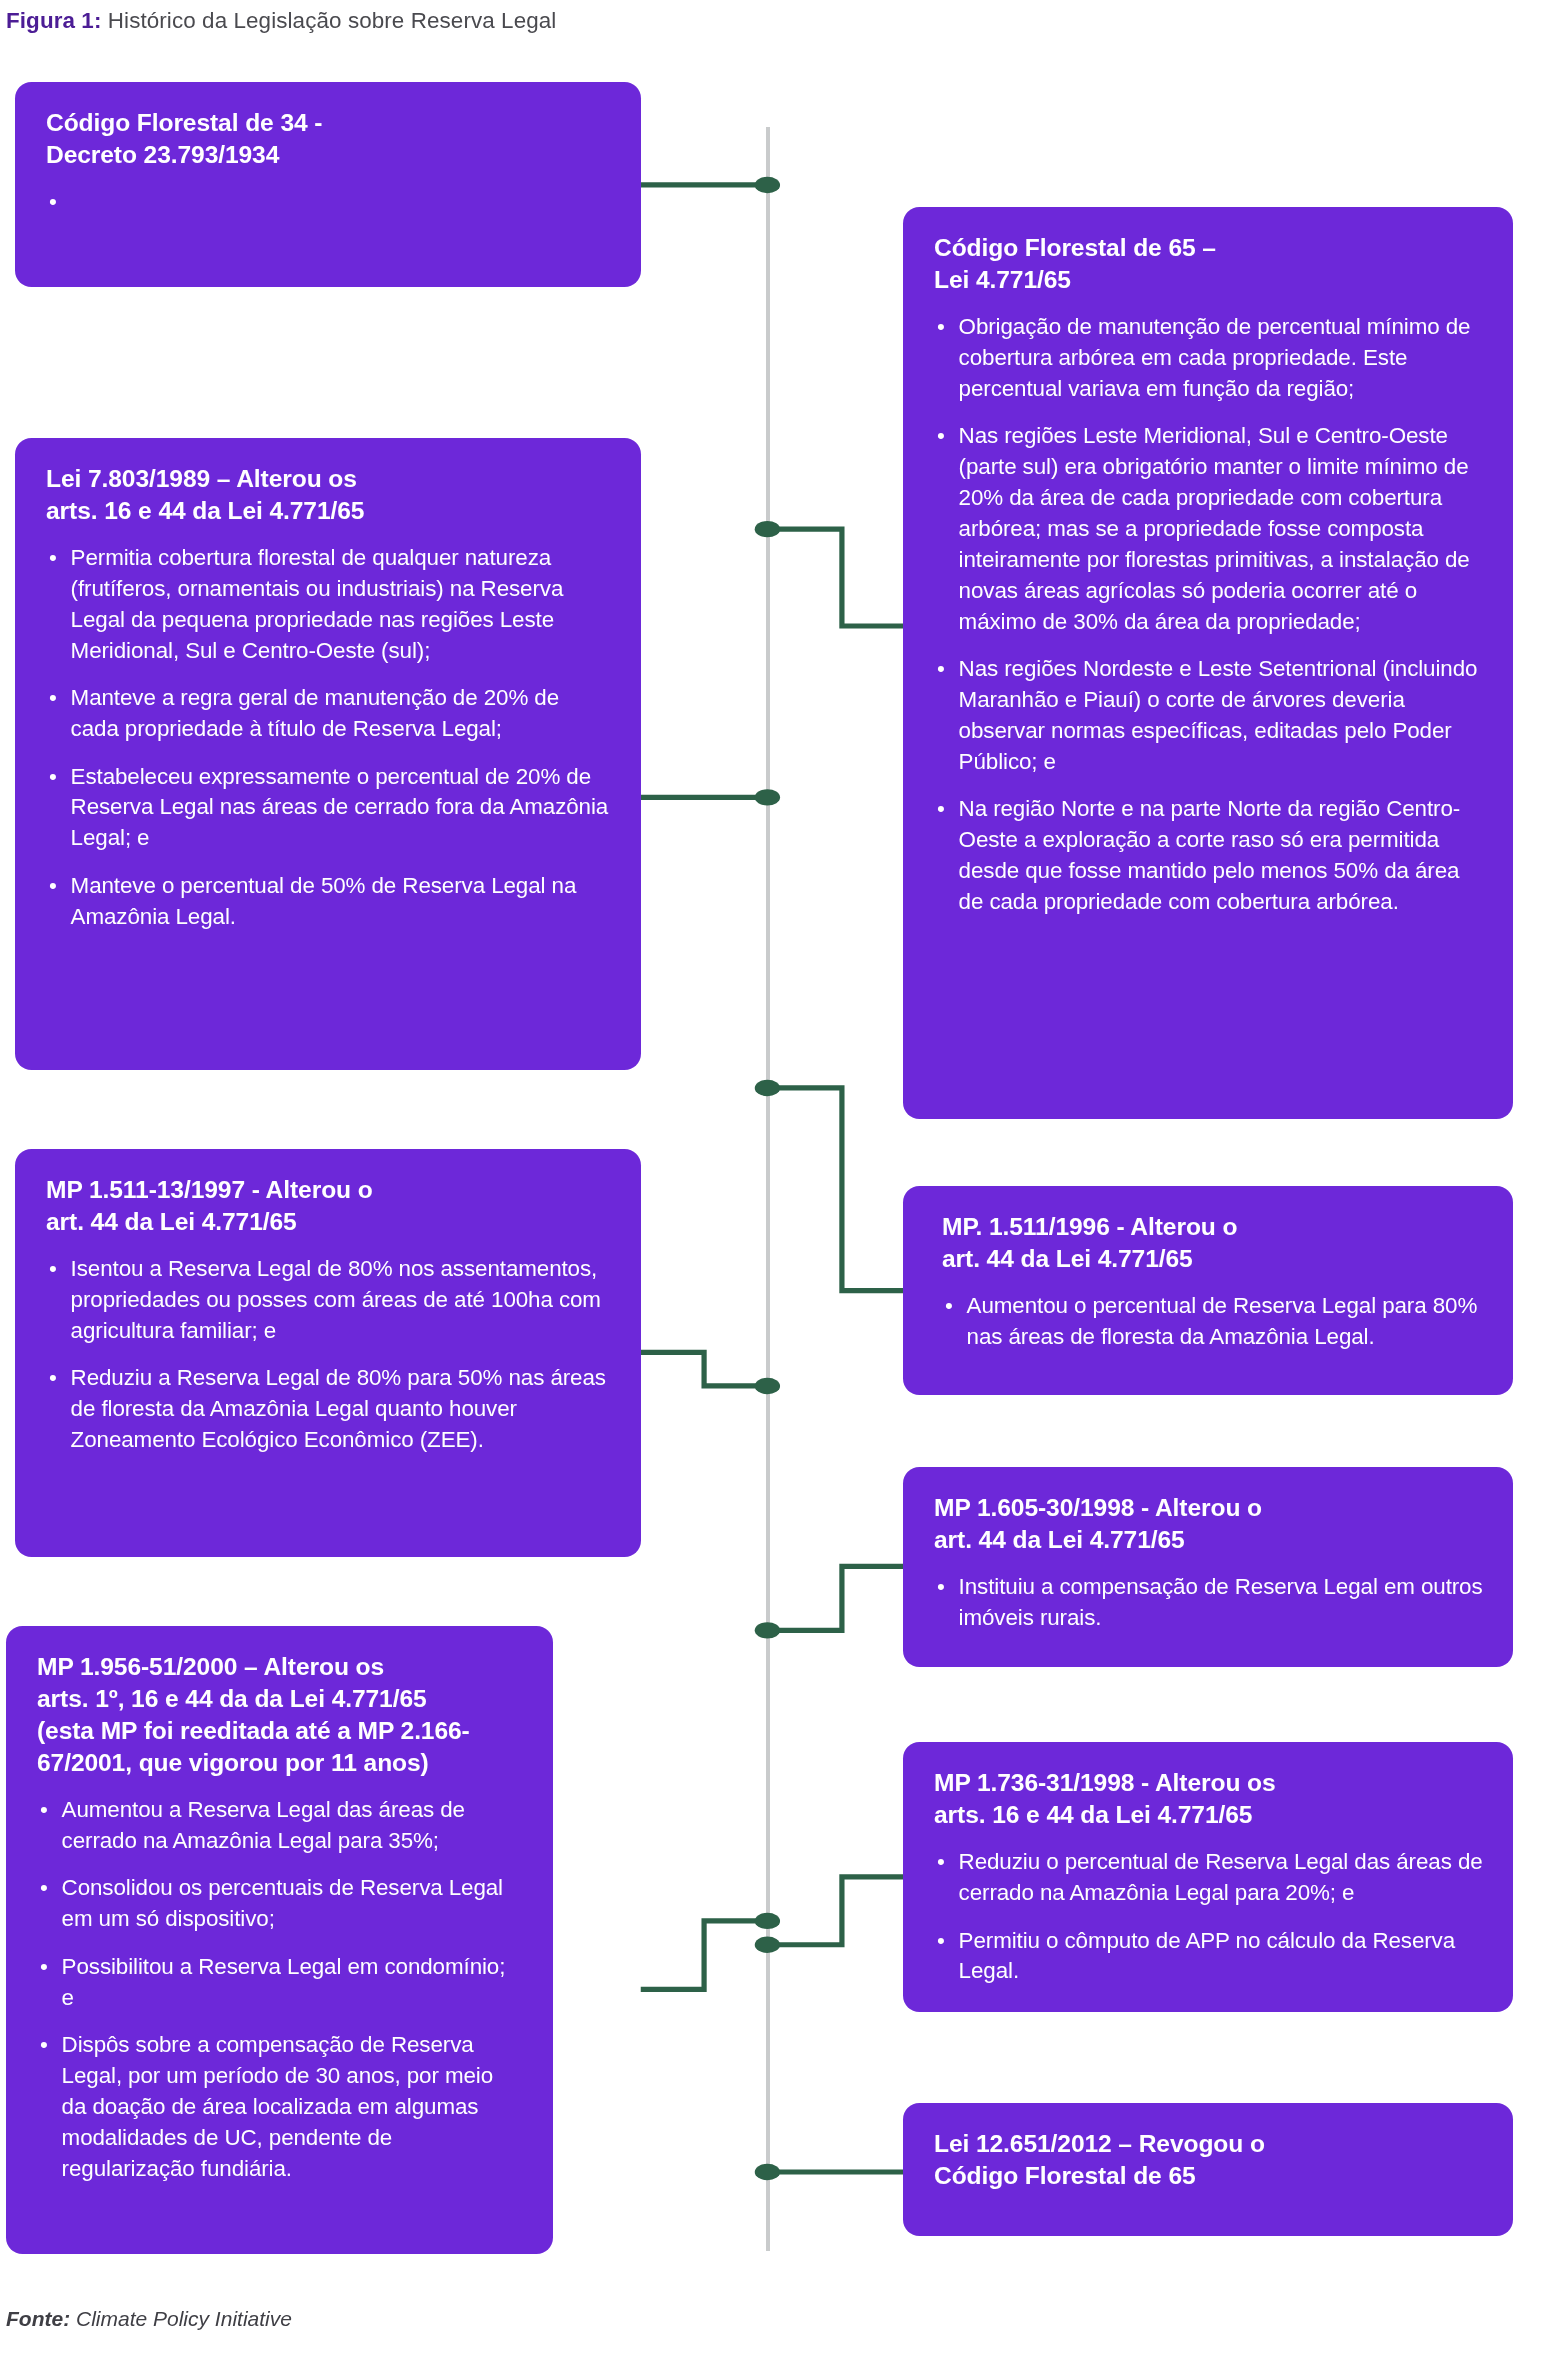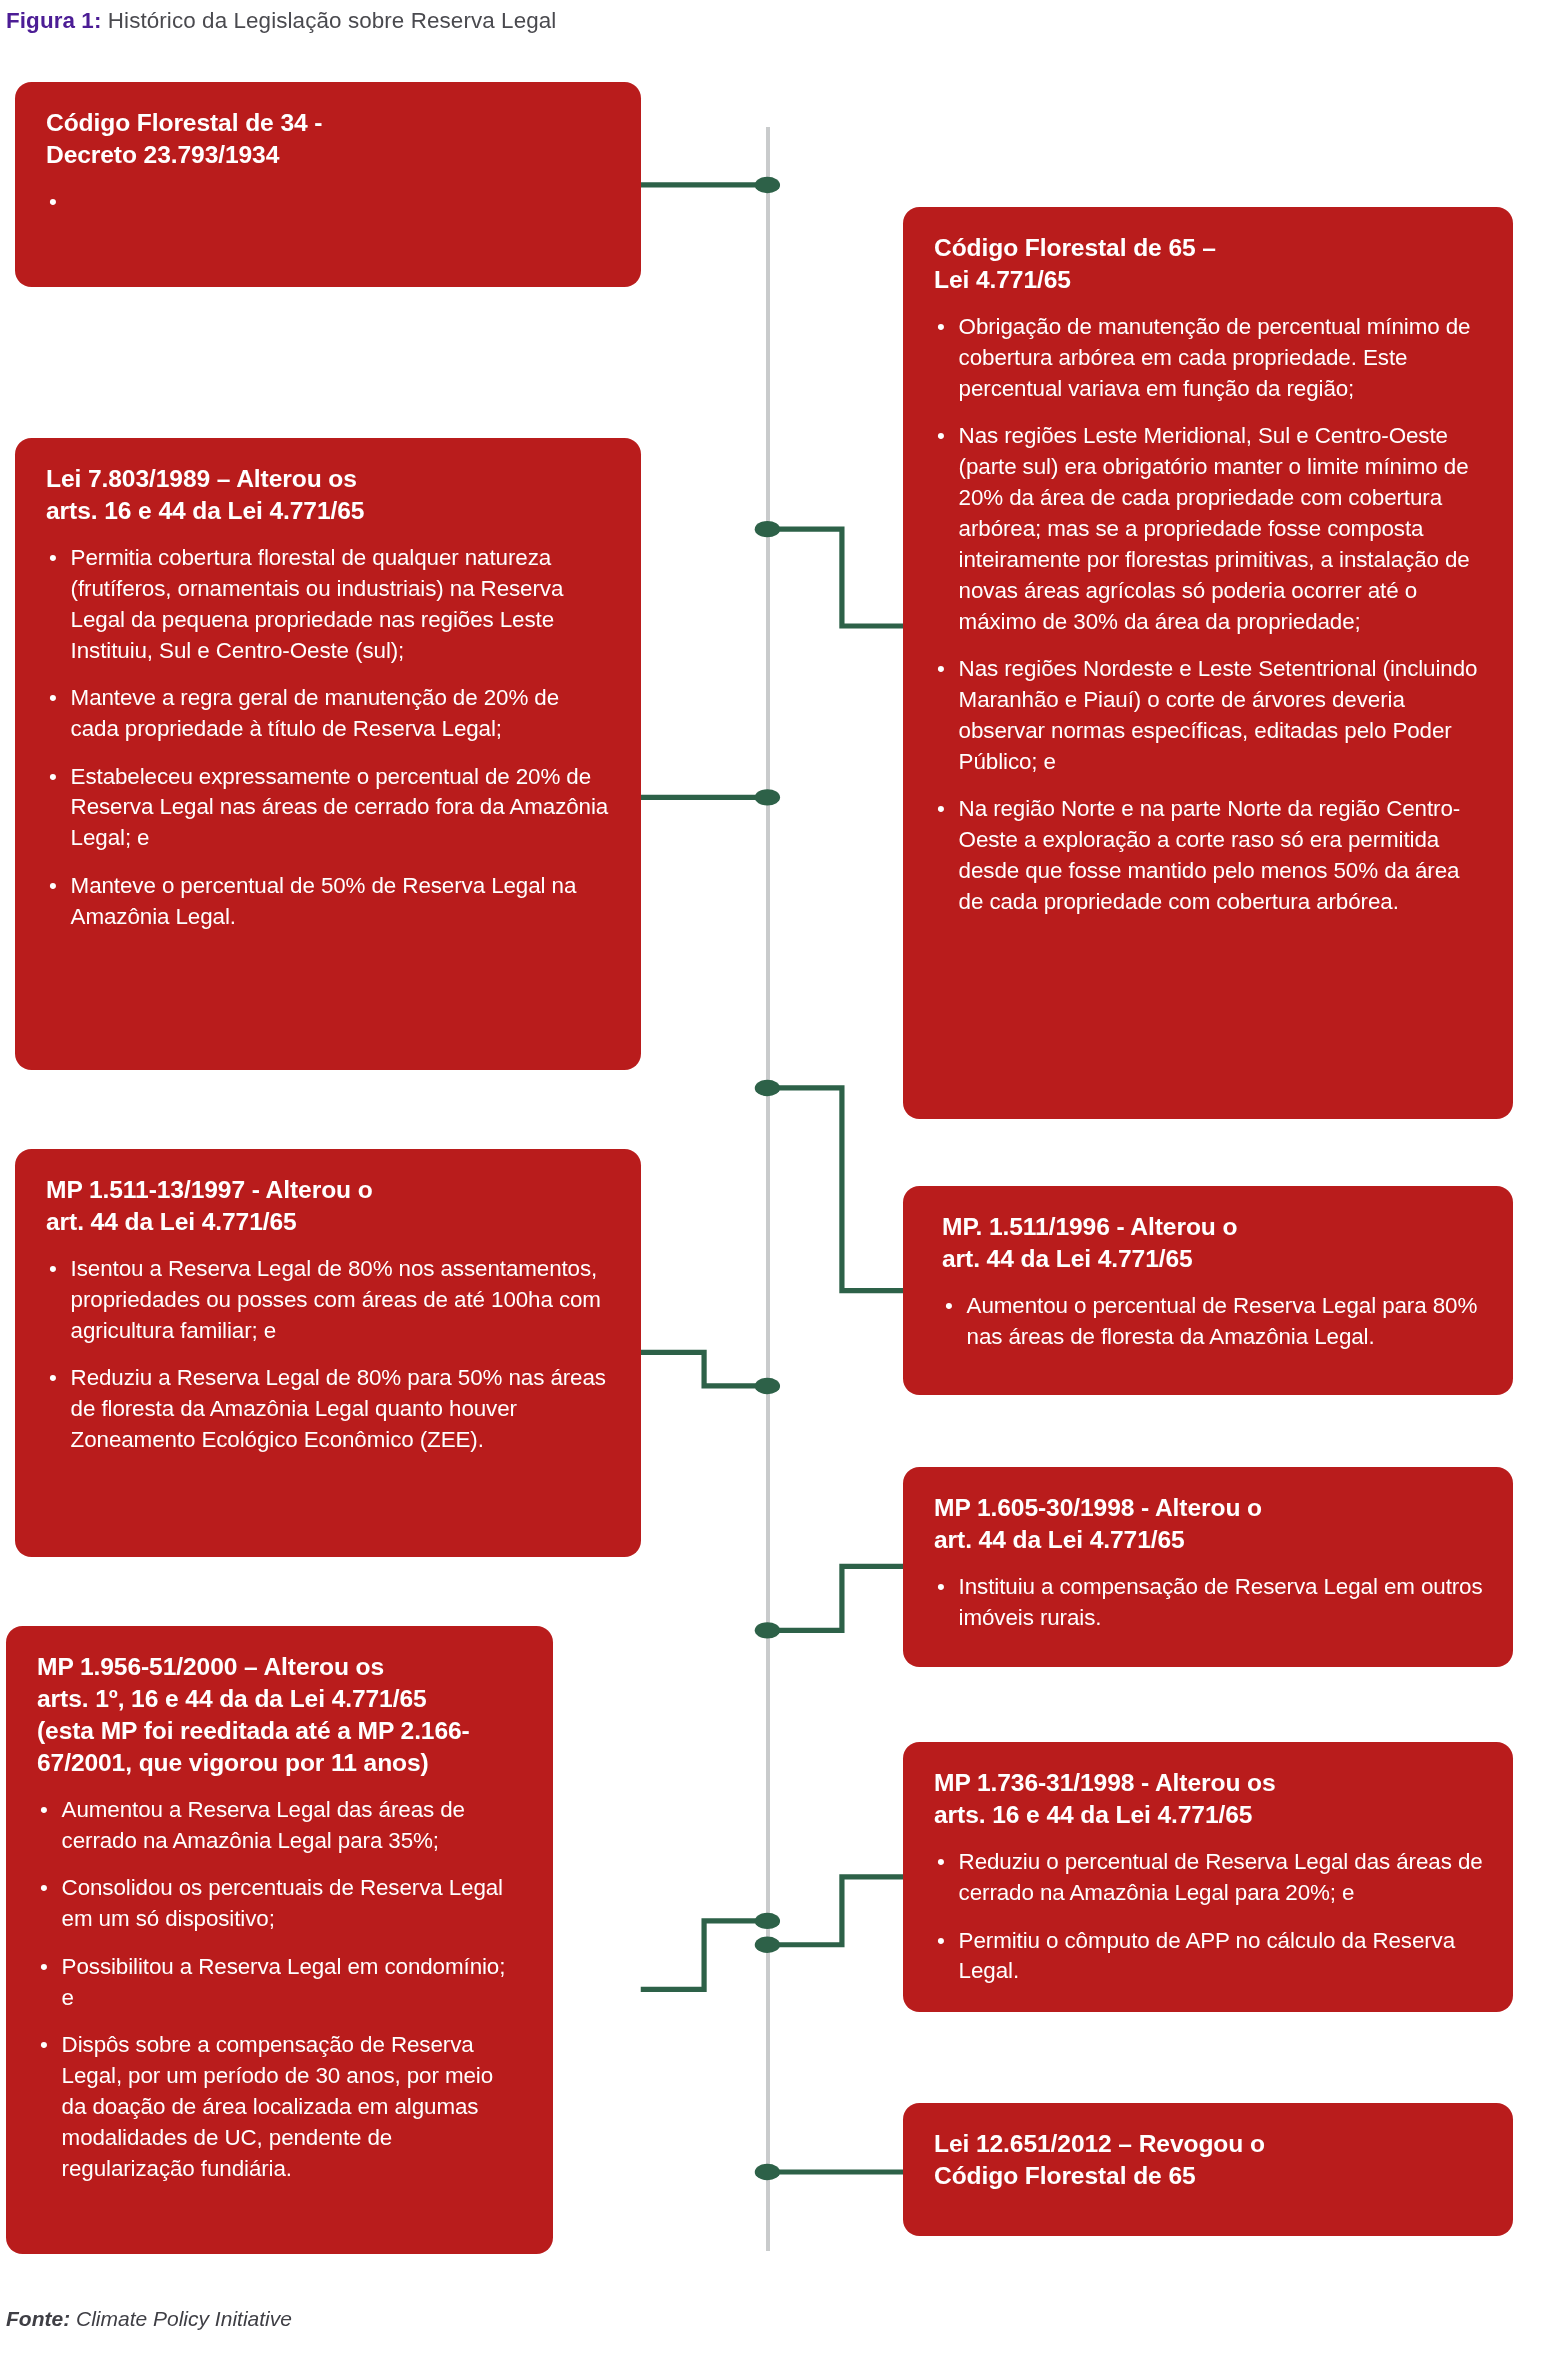--- a/index.html
+++ b/index.html
@@ -50,21 +50,21 @@
   #connectors {
     position: absolute;
     left: 0; top: 0;
     width: 1546px; height: 2206px;
     pointer-events: none;
   }
 
   
   .card {
     position: absolute;
-    background: #b91c1c;
+    background: #6d28d9;
     border-radius: 16.4px;
     color: #ffffff;
     padding: 25px 30px 27px 31px;
   }
   .card-title {
     font-size: 24.6px;
     font-weight: bold;
     line-height: 1.30;
     margin: 0 0 16.4px 0;
     white-space: pre-line;
@@ -165,21 +165,21 @@
 Decreto 23.793/1934</div>
     <ul class="bullets">
       <li><span class="bullet-dot">•</span></li>
     </ul>
   </div>
 
   <div class="card" id="card-lei7803">
     <div class="card-title">Lei 7.803/1989 – Alterou os
 arts. 16 e 44 da Lei 4.771/65</div>
     <ul class="bullets">
-      <li><span class="bullet-dot">•</span><span>Permitia cobertura florestal de qualquer natureza (frutíferos, ornamentais ou industriais) na Reserva Legal da pequena propriedade nas regiões Leste Instituiu, Sul e Centro-Oeste (sul);</span></li>
+      <li><span class="bullet-dot">•</span><span>Permitia cobertura florestal de qualquer natureza (frutíferos, ornamentais ou industriais) na Reserva Legal da pequena propriedade nas regiões Leste Meridional, Sul e Centro-Oeste (sul);</span></li>
       <li><span class="bullet-dot">•</span><span>Manteve a regra geral de manutenção de 20% de cada propriedade à título de Reserva Legal;</span></li>
       <li><span class="bullet-dot">•</span><span>Estabeleceu expressamente o percentual de 20% de Reserva Legal nas áreas de cerrado fora da Amazônia Legal; e</span></li>
       <li><span class="bullet-dot">•</span><span>Manteve o percentual de 50% de Reserva Legal na Amazônia Legal.</span></li>
     </ul>
   </div>
 
   <div class="card" id="card-mp1511_13">
     <div class="card-title">MP 1.511-13/1997 - Alterou o
 art. 44 da Lei 4.771/65</div>
     <ul class="bullets">

